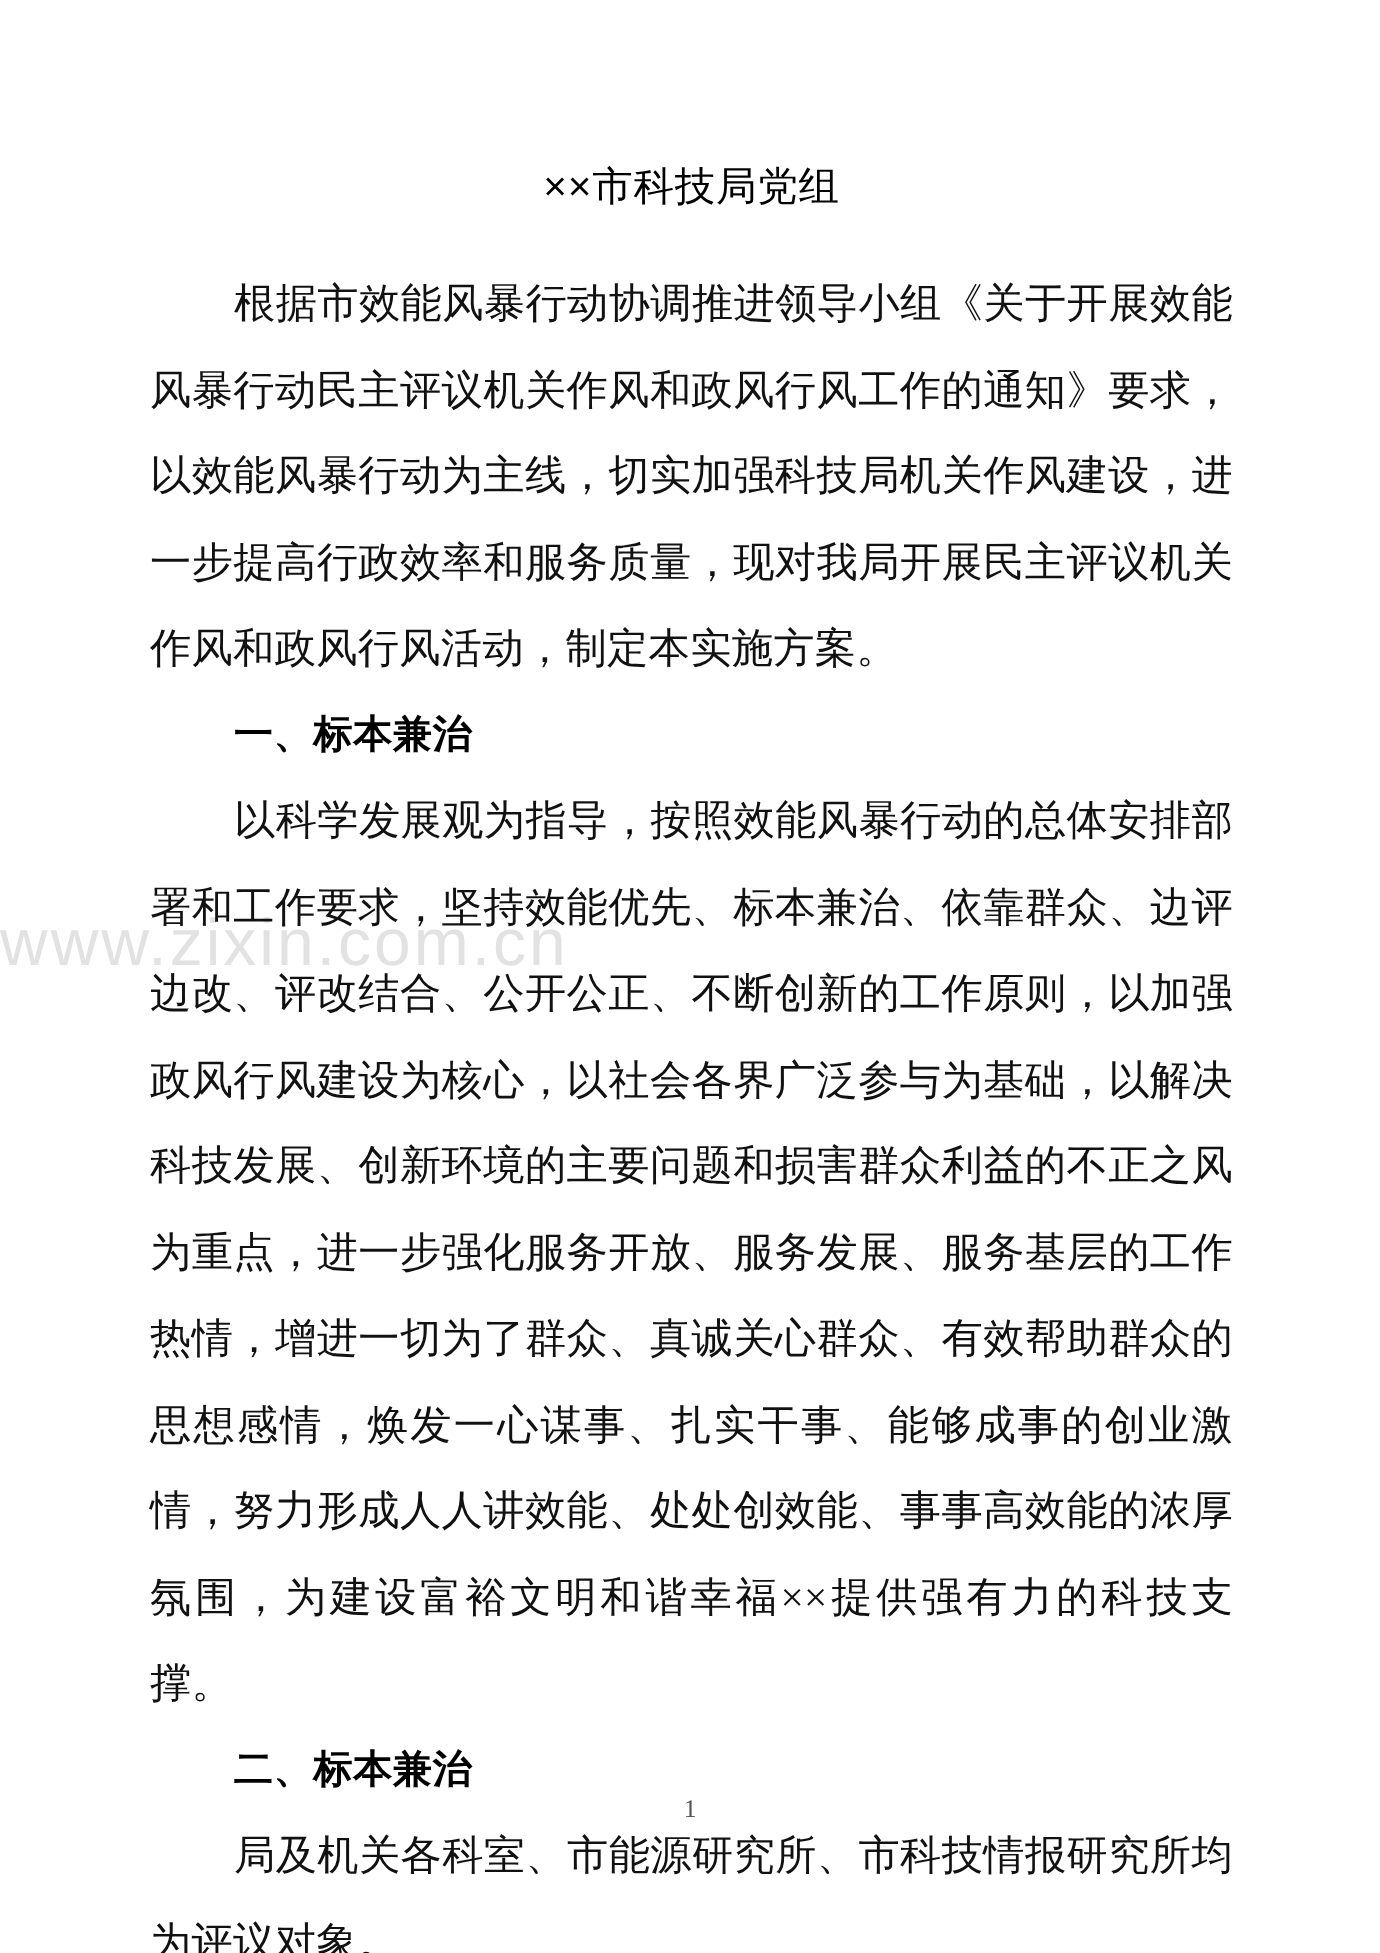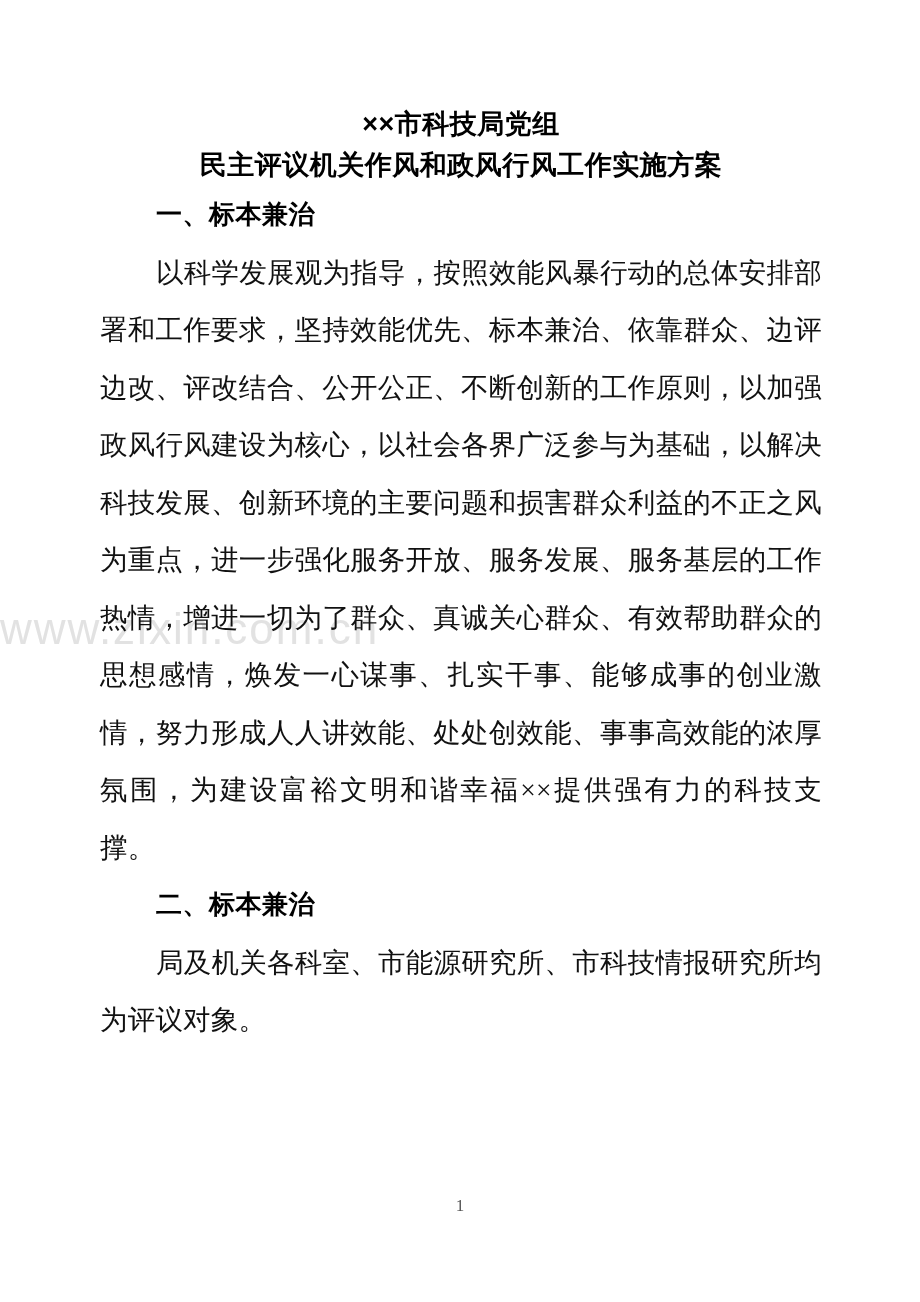--- a/index.html
+++ b/index.html
@@ -45,21 +45,21 @@
     width: 722px;
     z-index: 2;
   }
 
   .title-block {
     padding-top: 104px;
     text-align: center;
   }
   .doc-title-line {
     font-family: "Liberation Sans", "DejaVu Sans", sans-serif;
-    font-weight: bold;
+    font-weight: normal;
     font-size: 27px;
     line-height: 41px;
     letter-spacing: 0.5px;
     color: #000;
   }
 
   .para {
     font-size: 27.5px;
     line-height: 57.5px;
     text-align: justify;
@@ -101,23 +101,23 @@
 <body>
 
 <div class="page">
 
   <div class="watermark">www.zixin.com.cn</div>
 
   <div class="content">
 
     <div class="title-block">
       <div class="doc-title-line">××市科技局党组</div>
-      <div class="doc-title-line">民主评议机关作风和政风行风工作实施方案</div>
     </div>
 
+    <p class="para gap-top">根据市效能风暴行动协调推进领导小组《关于开展效能风暴行动民主评议机关作风和政风行风工作的通知》要求，以效能风暴行动为主线，切实加强科技局机关作风建设，进一步提高行政效率和服务质量，现对我局开展民主评议机关作风和政风行风活动，制定本实施方案。</p>
 
     <h2 class="heading">一、标本兼治</h2>
     <p class="para">以科学发展观为指导，按照效能风暴行动的总体安排部署和工作要求，坚持效能优先、标本兼治、依靠群众、边评边改、评改结合、公开公正、不断创新的工作原则，以加强政风行风建设为核心，以社会各界广泛参与为基础，以解决科技发展、创新环境的主要问题和损害群众利益的不正之风为重点，进一步强化服务开放、服务发展、服务基层的工作热情，增进一切为了群众、真诚关心群众、有效帮助群众的思想感情，焕发一心谋事、扎实干事、能够成事的创业激情，努力形成人人讲效能、处处创效能、事事高效能的浓厚氛围，为建设富裕文明和谐幸福××提供强有力的科技支撑。</p>
 
     <h2 class="heading">二、标本兼治</h2>
     <p class="para">局及机关各科室、市能源研究所、市科技情报研究所均为评议对象。</p>
 
   </div>
 
   <div class="page-number">1</div>

